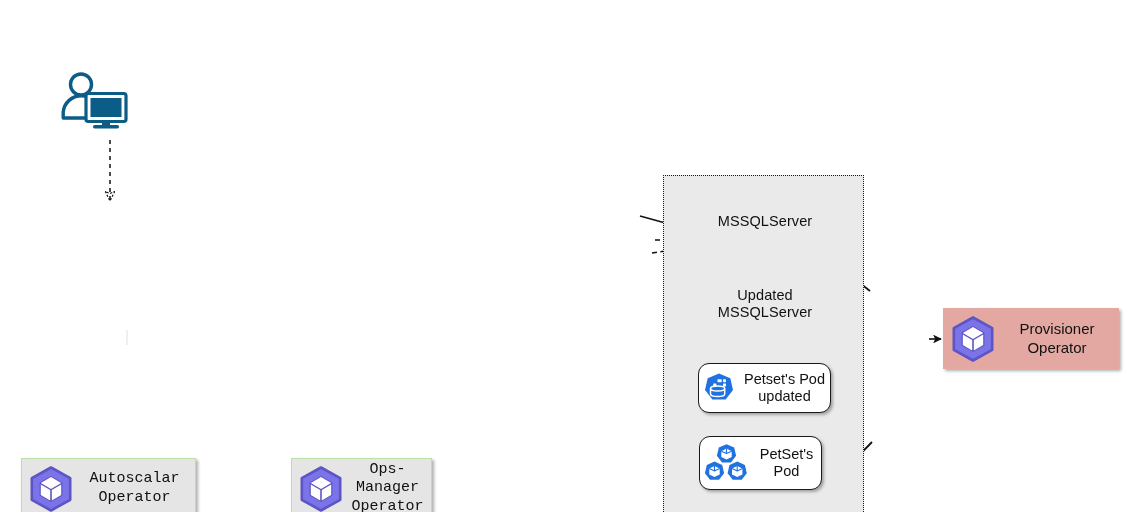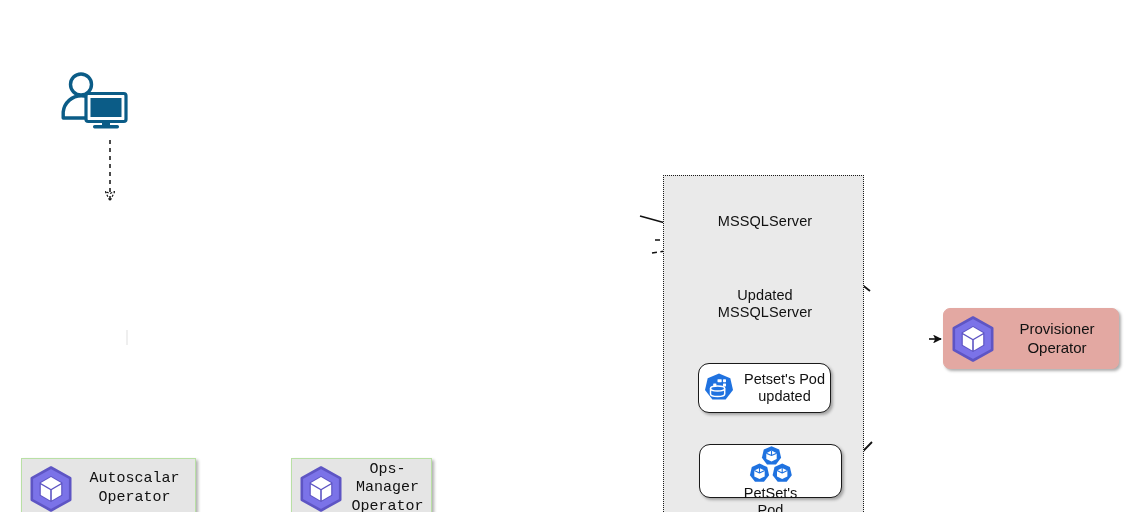--- a/index.html
+++ b/index.html
@@ -214,21 +214,21 @@
         <rect x="10.2" y="11.4" width="3.2" height="3" rx="0.6" fill="#ffffff"></rect>
 
         <ellipse cx="14.6" cy="16.4" rx="7.1" ry="2.5" fill="none" stroke="#ffffff" stroke-width="1.5"></ellipse>
         <path d="M 7.5 16.4 L 7.5 22 A 7.1 2.5 0 0 0 21.7 22 L 21.7 16.4" fill="none" stroke="#ffffff" stroke-width="1.5"></path>
       </svg>
     </span>
     <span class="node-text">Petset's Pod
 updated</span>
   </div>
 
-  <div class="node-box" style="left:699px; top:400px; width:143px; height:54px;flex-direction:column;">
+  <div class="node-box" style="left:699px; top:392px; width:123px; height:54px;">
     <span class="node-icon" style="width:52px;">
       <svg width="44" height="40" viewBox="0 0 44 40" xmlns="http://www.w3.org/2000/svg">
         <g>
 
           <path d="M22.5 1.2 L30.2 4.6 L32.1 12.8 L27 19.4 L18 19.4 L12.9 12.8 L14.8 4.6 Z" fill="#1f72e0"></path>
           <path d="M22.5 5.6 L27.7 8.2 L27.7 14 L22.5 16.6 L17.3 14 L17.3 8.2 Z" fill="#ffffff"></path>
           <path d="M22.5 5.6 L22.5 10.6 M22.5 10.6 L17.3 8.2 M22.5 10.6 L27.7 8.2" stroke="#1f72e0" stroke-width="1.1" fill="none"></path>
 
           <path d="M10.5 18.6 L18.2 22 L20.1 30.2 L15 36.8 L6 36.8 L0.9 30.2 L2.8 22 Z" fill="#1f72e0"></path>
           <path d="M10.5 23 L15.7 25.6 L15.7 31.4 L10.5 34 L5.3 31.4 L5.3 25.6 Z" fill="#ffffff"></path>
@@ -265,21 +265,21 @@
         <path d="M24 11 L35.4 17.4 L35.4 30.6 L24 37 L12.6 30.6 L12.6 17.4 Z" fill="#5e55c4"></path>
         <path d="M24 12 L34.2 18 L24 24 L13.8 18 Z" fill="#ffffff"></path>
         <path d="M13.8 19.4 L23.2 24.9 L23.2 35.6 L13.8 30.1 Z" fill="#ffffff"></path>
         <path d="M34.2 19.4 L24.8 24.9 L24.8 35.6 L34.2 30.1 Z" fill="#ffffff"></path>
       </svg>
     </span>
     <span class="op-text">Ops-Manager
 Operator</span>
   </div>
 
-  <div class="op-box op-pink" style="left:943px; top:264px; width:176px; height:61px;border-radius:7px;">
+  <div class="op-box op-pink" style="left:943px; top:264px; width:176px; height:61px;">
     <span class="op-icon" style="width:58px;">
       <svg width="48" height="48" viewBox="0 0 48 48" xmlns="http://www.w3.org/2000/svg">
         <path d="M24 2.5 L43.2 13.2 L43.2 34.8 L24 45.5 L4.8 34.8 L4.8 13.2 Z" fill="#7b73e8" stroke="#5e55c4" stroke-width="2.6" stroke-linejoin="round"></path>
         <path d="M24 11 L35.4 17.4 L35.4 30.6 L24 37 L12.6 30.6 L12.6 17.4 Z" fill="#5e55c4"></path>
         <path d="M24 12 L34.2 18 L24 24 L13.8 18 Z" fill="#ffffff"></path>
         <path d="M13.8 19.4 L23.2 24.9 L23.2 35.6 L13.8 30.1 Z" fill="#ffffff"></path>
         <path d="M34.2 19.4 L24.8 24.9 L24.8 35.6 L34.2 30.1 Z" fill="#ffffff"></path>
       </svg>
     </span>
     <span class="op-text">Provisioner

